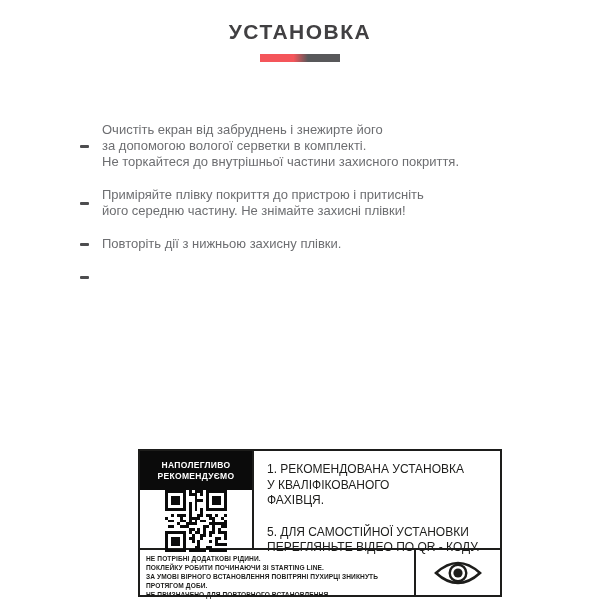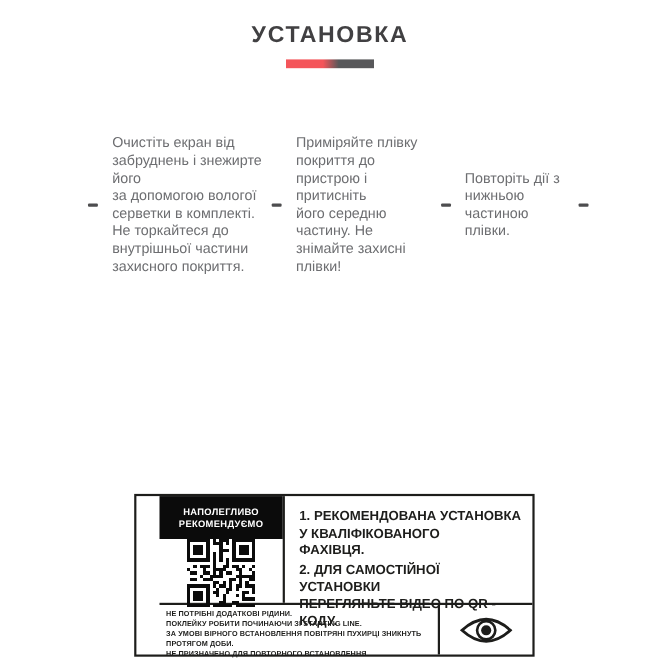--- a/index.html
+++ b/index.html
@@ -20,57 +20,56 @@
     color:#414042;
   }
   .accent-bar {
     width:80px; height:8px; margin:10px auto 0;
     background:linear-gradient(90deg,#f4555a 0%,#f4555a 42%,#58585a 60%,#58585a 100%);
   }
 
   
   .steps {
     position:absolute; top:110px; left:78px; width:470px;
-    display:flex; flex-direction:row; gap:4px;align-items:center;
+    display:flex; flex-direction:column; gap:17px;
   }
   .step { position:relative; display:flex; align-items:center; min-height:16px; padding-left:24px; }
   .dash {
     position:absolute; left:2px; top:50%; margin-top:-1px;
     width:9px; height:2.5px; background:#4d4d4f; border-radius:1px;
   }
   .step-text {
     font-size:13px; line-height:16px; color:#6d6e71;
     white-space:pre-line;
   }
 
   
   .rec-box {
-    position:absolute; left:122px; top:437px;
+    position:absolute; left:138px; top:437px;
     width:364px; height:148px;
     border:2px solid #1d1d1b;
     display:flex; flex-direction:column;
     background:#fff;
-    padding-left:21px;
   }
   .rec-top { flex:1; display:flex; border-bottom:2px solid #1d1d1b; min-height:0; }
   .rec-left {
     width:114px; border-right:2px solid #1d1d1b;
     display:flex; flex-direction:column; align-items:center;
   }
   .badge {
     width:100%; background:#0b0b0b; color:#ffffff;
     font-size:8.5px; font-weight:bold; line-height:11px;
     text-align:center; letter-spacing:0.3px;
     padding:9px 0 8px; white-space:pre-line;
   }
   .qr-wrap { flex:1; display:flex; align-items:center; justify-content:center; }
   .rec-right {
     flex:1; padding:11px 8px 8px 13px;
-    display:flex; flex-direction:column; gap:2px;
-    font-size:12px; font-weight:bold; line-height:15.5px;
+    display:flex; flex-direction:column; gap:16px;
+    font-size:12px; font-weight:normal; line-height:15.5px;
     color:#1d1d1b; white-space:pre-line;
   }
   .rec-bottom { height:45px; display:flex; }
   .notes {
     flex:1; padding:4px 4px 3px 6px;
     font-size:6.6px; font-weight:bold; line-height:9px;
     letter-spacing:0.1px; color:#1d1d1b; white-space:pre-line;
   }
   .eye-cell {
     width:86px; border-left:2px solid #1d1d1b;
@@ -94,21 +93,21 @@
 за допомогою вологої серветки в комплекті.
 Не торкайтеся до внутрішньої частини захисного покриття.</p>
     </div>
     <div class="step">
       <span class="dash"></span>
       <p class="step-text">Приміряйте плівку покриття до пристрою і притисніть
 його середню частину. Не знімайте захисні плівки!</p>
     </div>
     <div class="step">
       <span class="dash"></span>
-      <p class="step-text">Повторіть дії з нижньою частиною плівки.</p>
+      <p class="step-text">Повторіть дії з нижньою захисну плівки.</p>
     </div>
     <div class="step">
       <span class="dash"></span>
     </div>
   </div>
 
   <div class="rec-box">
     <div class="rec-top">
       <div class="rec-left">
         <div class="badge">НАПОЛЕГЛИВО
@@ -337,21 +336,21 @@
               <rect x="18" y="20" width="1" height="1" fill="#0b0b0b"></rect>
               <rect x="19" y="20" width="1" height="1" fill="#0b0b0b"></rect>
               <rect x="20" y="20" width="1" height="1" fill="#0b0b0b"></rect>
             </svg>
         </div>
       </div>
       <div class="rec-right">
         <div>1. РЕКОМЕНДОВАНА УСТАНОВКА
 У КВАЛІФІКОВАНОГО
 ФАХІВЦЯ.</div>
-        <div>2. ДЛЯ САМОСТІЙНОЇ УСТАНОВКИ
+        <div>5. ДЛЯ САМОСТІЙНОЇ УСТАНОВКИ
 ПЕРЕГЛЯНЬТЕ ВІДЕО ПО QR - КОДУ.</div>
       </div>
     </div>
     <div class="rec-bottom">
       <div class="notes">НЕ ПОТРІБНІ ДОДАТКОВІ РІДИНИ.
 ПОКЛЕЙКУ РОБИТИ ПОЧИНАЮЧИ ЗІ STARTING LINE.
 ЗА УМОВІ ВІРНОГО ВСТАНОВЛЕННЯ  ПОВІТРЯНІ ПУХИРЦІ ЗНИКНУТЬ  ПРОТЯГОМ ДОБИ.
 НЕ ПРИЗНАЧЕНО ДЛЯ ПОВТОРНОГО ВСТАНОВЛЕННЯ.</div>
       <div class="eye-cell">
         <svg width="48" height="30" viewBox="0 0 48 30">

